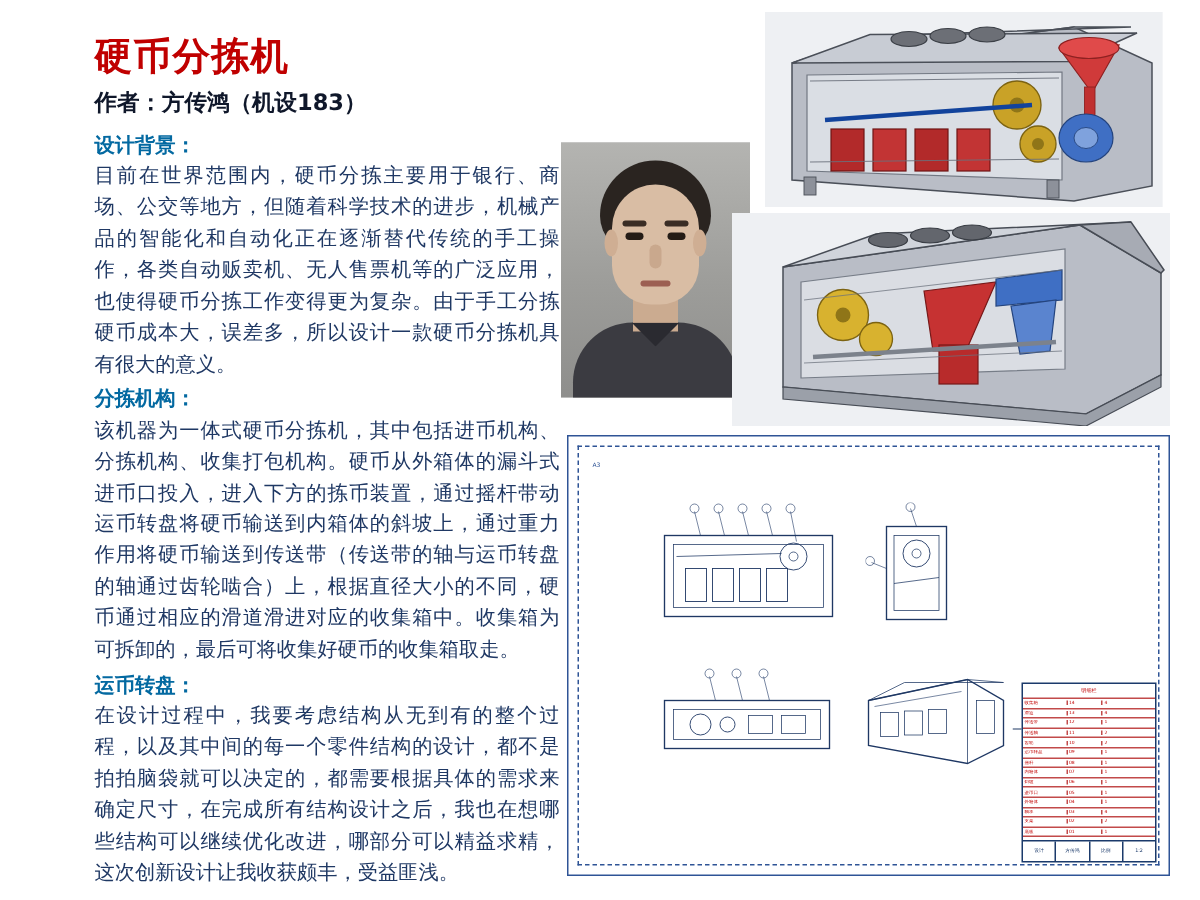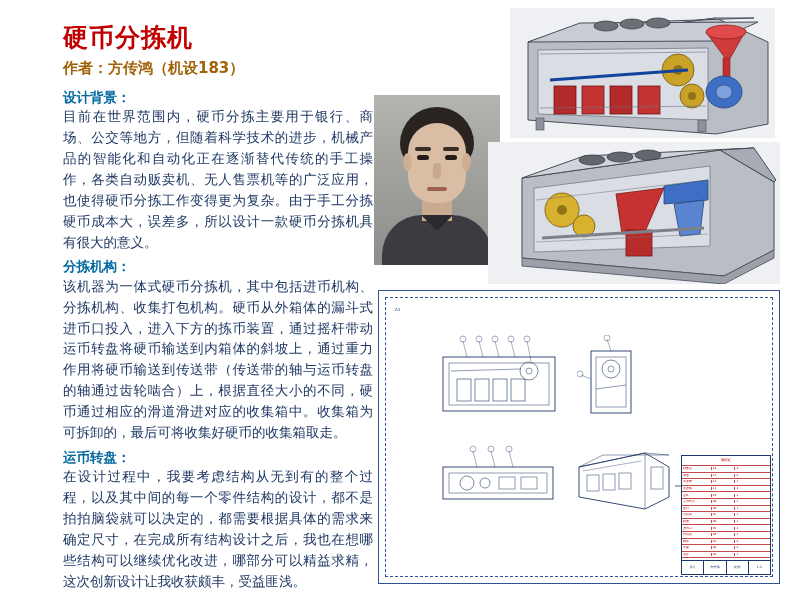--- a/index.html
+++ b/index.html
@@ -30,40 +30,39 @@
   }
   .title {
     color: #c00000;
     font-size: 25px;
     font-weight: bold;
     letter-spacing: 1px;
     line-height: 1.15;
     margin: 0 0 6px 0;
   }
   .author {
-    color: #a16207;
+    color: #0f172a;
     font-size: 15px;
     font-weight: bold;
     line-height: 1.2;
     margin: 0 0 10px 0;
   }
   .sec-head {
     color: #0369a1;
     font-size: 13.5px;
     font-weight: bold;
     line-height: 1.5;
     margin: 3px 0 0 0;
   }
   .sec-body {
     color: #1f3864;
     font-size: 13.5px;
     line-height: 1.55;
     text-align: justify;
     margin: 0 0 2px 0;
-    font-family: Liberation Serif, serif;
   }
   
   .photo {
     position: absolute;
     left: 374px;
     top: 95px;
     width: 126px;
     height: 170px;
     background: #9a9a98;
     overflow: hidden;

